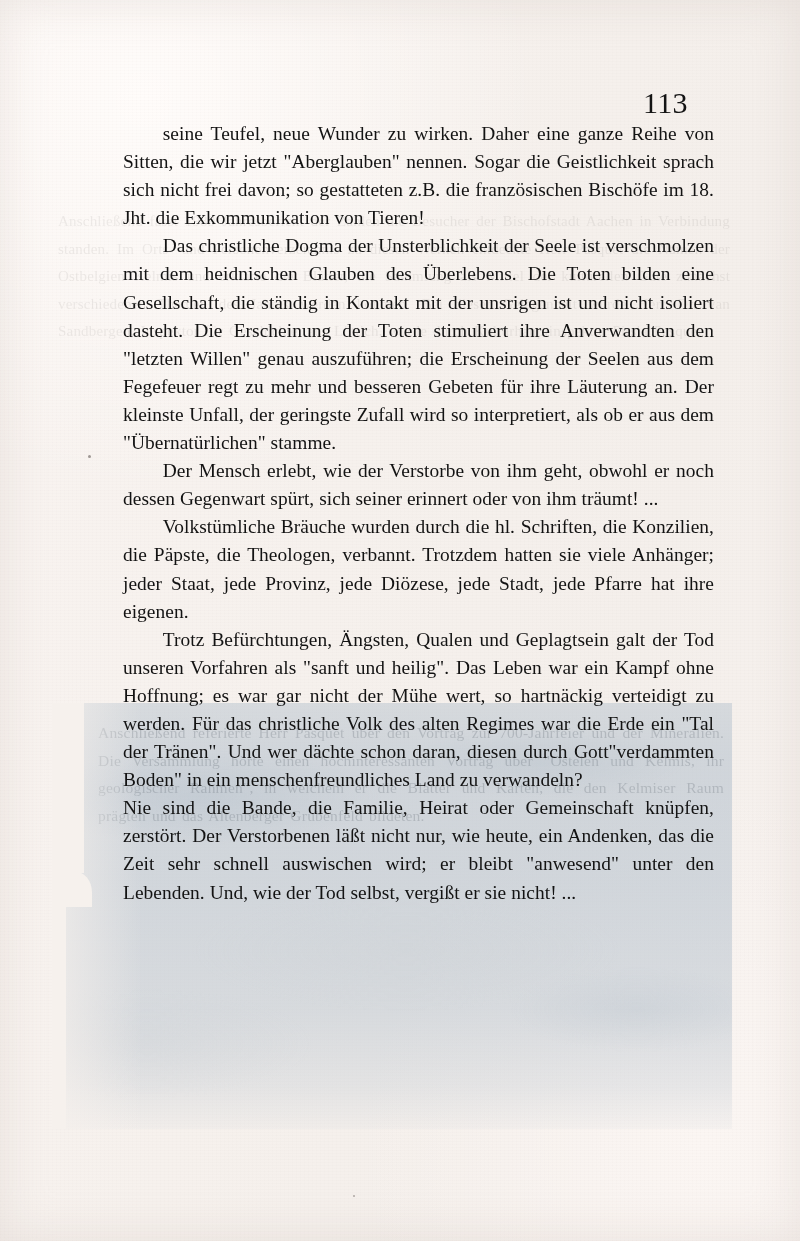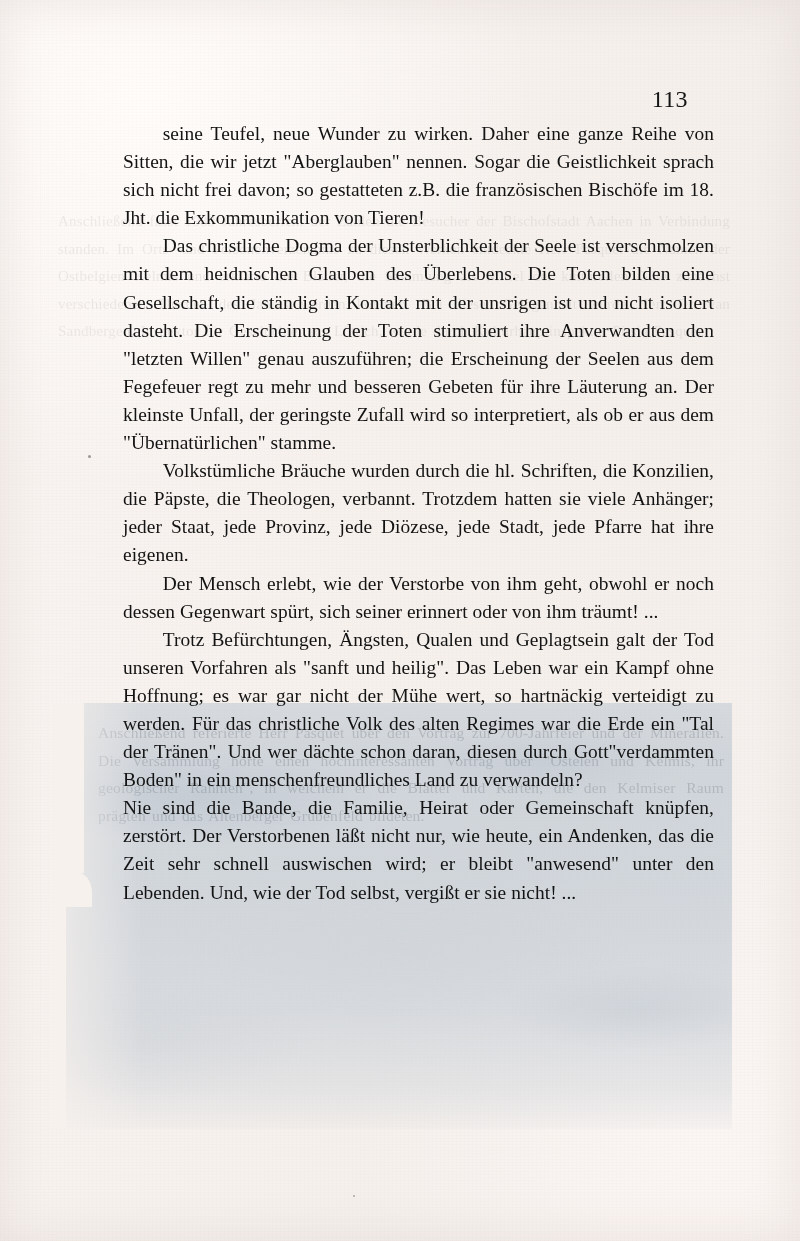--- a/index.html
+++ b/index.html
@@ -154,21 +154,21 @@
     height: 400px;
   }
 
   
   .folio {
     position: absolute;
     left: 97px;
     top: 86px;
     width: 591px;
     text-align: right;
-    font-size: 24px;
+    font-size: 30px;
     color: #141414;
     letter-spacing: .4px;
   }
 
   
   .textblock {
     position: absolute;
     left: 97px;
     top: 120px;
     width: 591px;
@@ -240,22 +240,22 @@
     <div class="bleed-notch-a"></div>
     <div class="bleed-notch-b"></div>
     <div class="bleed-notch-c"></div>
   </div>
 
   <div class="folio">113</div>
 
   <div class="textblock">
     <p>seine Teufel, neue Wunder zu wirken. Daher eine ganze Reihe von Sitten, die wir jetzt "Aberglauben" nennen. Sogar die Geistlichkeit sprach sich nicht frei davon; so gestatteten z.B. die französischen Bischöfe im 18. Jht. die Exkommunikation von Tieren!</p>
     <p>Das christliche Dogma der Unsterblichkeit der Seele ist verschmolzen mit dem heidnischen Glauben des Überlebens. Die Toten bilden eine Gesellschaft, die ständig in Kontakt mit der unsrigen ist und nicht isoliert dasteht. Die Erscheinung der Toten stimuliert ihre Anverwandten den "letzten Willen" genau auszuführen; die Erscheinung der Seelen aus dem Fegefeuer regt zu mehr und besseren Gebeten für ihre Läuterung an. Der kleinste Unfall, der geringste Zufall wird so interpretiert, als ob er aus dem "Übernatürlichen" stamme.</p>
+    <p>Der Mensch erlebt, wie der Verstorbe von ihm geht, obwohl er noch dessen Gegenwart spürt, sich seiner erinnert oder von ihm träumt! ...</p>
     <p>Volkstümliche Bräuche wurden durch die hl. Schriften, die Konzilien, die Päpste, die Theologen, verbannt. Trotzdem hatten sie viele Anhänger; jeder Staat, jede Provinz, jede Diözese, jede Stadt, jede Pfarre hat ihre eigenen.</p>
-    <p>Der Mensch erlebt, wie der Verstorbe von ihm geht, obwohl er noch dessen Gegenwart spürt, sich seiner erinnert oder von ihm träumt! ...</p>
     <p>Trotz Befürchtungen, Ängsten, Qualen und Geplagtsein galt der Tod unseren Vorfahren als "sanft und heilig". Das Leben war ein Kampf ohne Hoffnung; es war gar nicht der Mühe wert, so hartnäckig verteidigt zu werden. Für das christliche Volk des alten Regimes war die Erde ein "Tal der Tränen". Und wer dächte schon daran, diesen durch Gott"verdammten Boden" in ein menschenfreundliches Land zu verwandeln?</p>
     <p class="flush">Nie sind die Bande, die Familie, Heirat oder Gemeinschaft knüpfen, zerstört. Der Verstorbenen läßt nicht nur, wie heute, ein Andenken, das die Zeit sehr schnell auswischen wird; er bleibt "anwesend" unter den Lebenden. Und, wie der Tod selbst, vergißt er sie nicht! ...</p>
   </div>
 
   <div class="speck"></div>
   <div class="speck2"></div>
   <div class="vignette"></div>
 
 </div>
 

